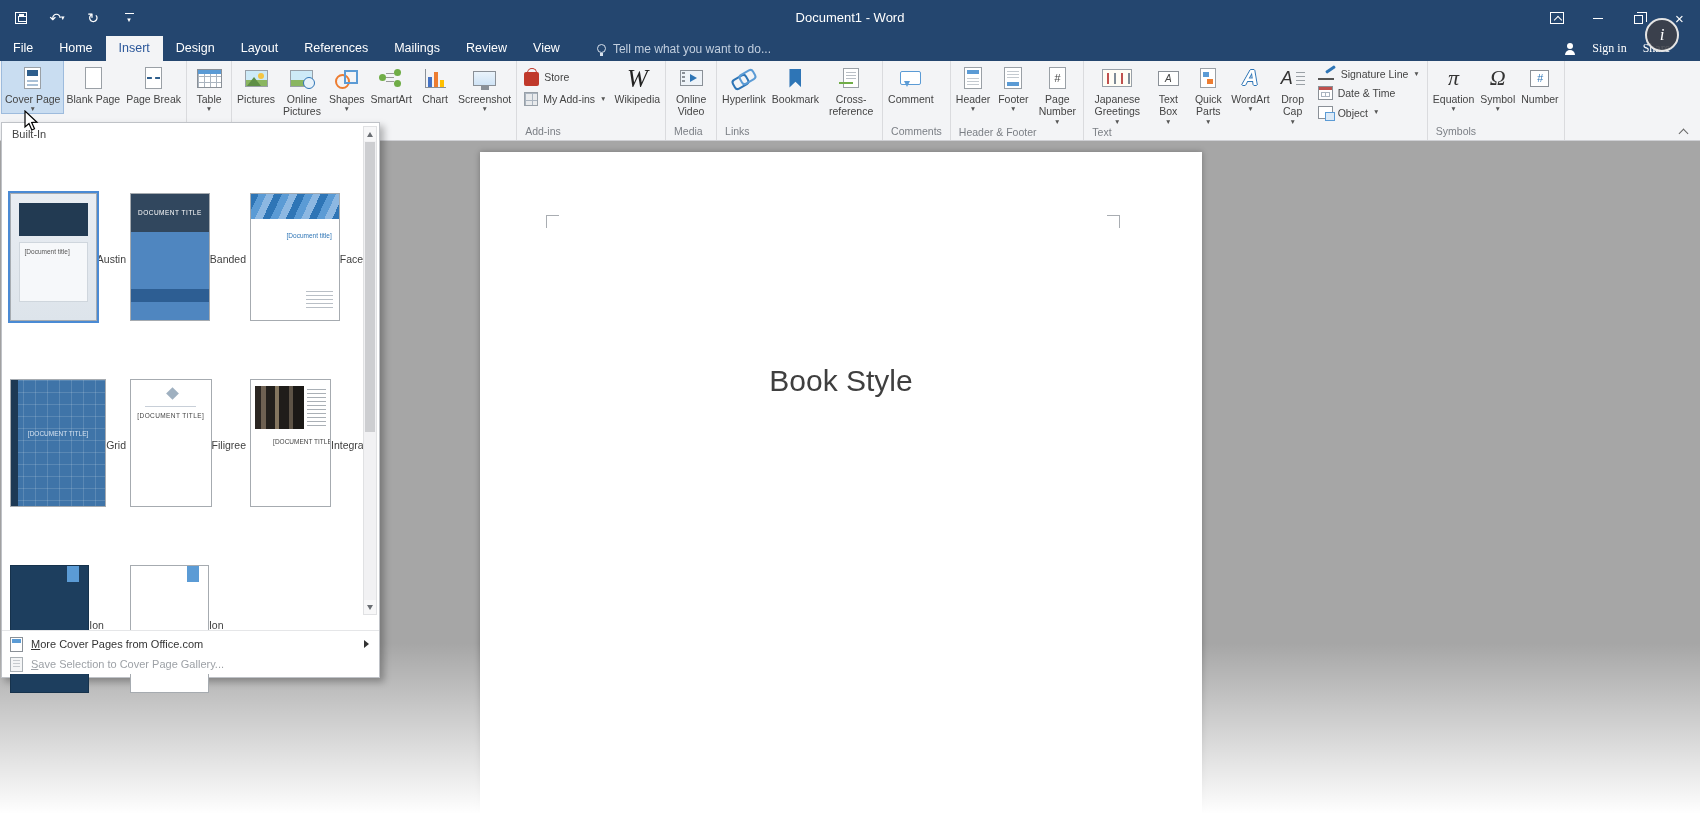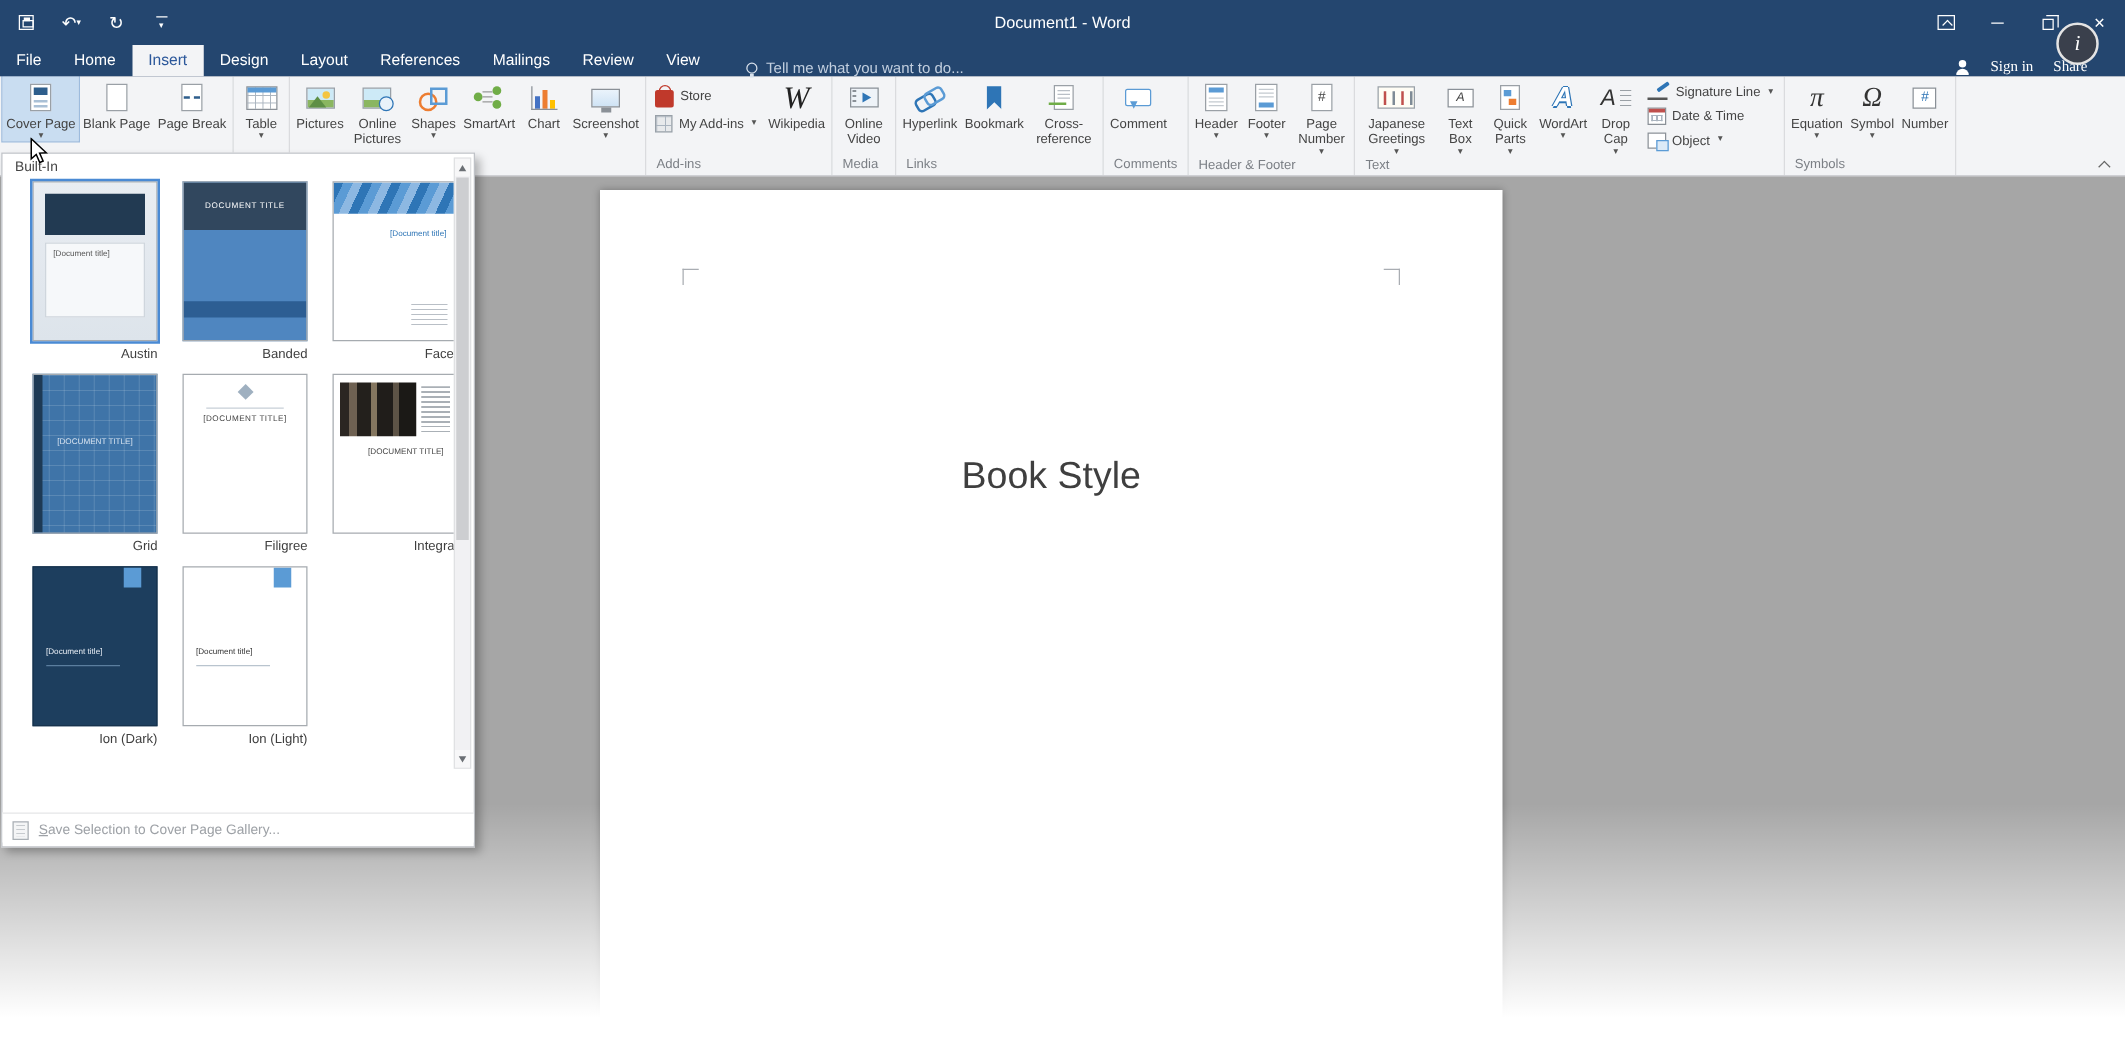--- a/index.html
+++ b/index.html
@@ -19,21 +19,21 @@
   .title-text { position:absolute; left:50%; top:10px; transform:translateX(-50%); font-size:13px; color:#fff; white-space:nowrap; }
   .win-controls { position:absolute; right:0; top:0; height:36px; display:flex; }
   .win-btn { width:41px; height:36px; display:flex; align-items:center; justify-content:center; color:#fff; font-size:15px; }
   .ic-ribbonopts { width:14px; height:12px; border:1px solid #fff; position:relative; }
   .ic-ribbonopts::before { content:""; position:absolute; left:4px; top:4px; width:5px; height:5px; border-left:1px solid #fff; border-top:1px solid #fff; transform:rotate(45deg); }
   .ic-min { width:10px; height:1px; background:#fff; }
   .ic-restore { width:9px; height:9px; border:1px solid #fff; position:relative; margin-top:2px; }
   .ic-restore::before { content:""; position:absolute; top:-4px; left:2px; width:9px; height:9px; border-top:1px solid #fff; border-right:1px solid #fff; }
 
   
-  .tabrow { position:absolute; top:36px; left:0; right:0; height:25px; background:#24466f; display:flex; align-items:flex-end; z-index:19; }
+  .tabrow { position:absolute; top:36px; left:0; right:0; height:25px; background:#24466f; display:flex; align-items:center; z-index:19; }
   .rtab { padding:0 13px; font-size:12.5px; color:#fff; line-height:25px; cursor:default; }
   .rtab.selected { background:#f3f4f6; color:#2b579a; }
   .tellme { display:flex; align-items:center; gap:7px; margin-left:24px; color:#c2cfdf; font-size:12px; }
   .bulb { width:9px; height:9px; border:1px solid #d8e1ec; border-radius:50%; position:relative; }
   .bulb::after { content:""; position:absolute; left:2px; bottom:-4px; width:3px; height:3px; background:#d8e1ec; }
   .tabrow-right { margin-left:auto; display:flex; align-items:center; gap:16px; padding-right:30px; color:#fff; font-size:12px;font-family:Liberation Serif, serif; }
   .person { width:12px; height:12px; position:relative; }
   .person::before { content:""; position:absolute; top:0; left:3px; width:6px; height:6px; border-radius:50%; background:#fff; }
   .person::after { content:""; position:absolute; bottom:0; left:1px; width:10px; height:5px; border-radius:5px 5px 0 0; background:#fff; }
 
@@ -132,21 +132,21 @@
   .cropmark { position:absolute; width:13px; height:13px; }
   .cropmark.tl { left:66px; top:63px; border-left:1px solid #a9adb2; border-top:1px solid #a9adb2; }
   .cropmark.tr { right:82px; top:63px; border-right:1px solid #a9adb2; border-top:1px solid #a9adb2; }
   .book-title { position:absolute; top:212px; left:0; right:0; text-align:center; font-size:30px; color:#3f3f3f; }
   .fade-bottom { position:absolute; left:0; right:0; bottom:0; height:190px; background:linear-gradient(transparent,#ffffff 90%); z-index:6; pointer-events:none; }
 
   
   .dropdown { position:absolute; left:1px; top:122px; width:379px; height:556px; background:#fff; border:1px solid #bfc2c7; box-shadow:4px 4px 7px rgba(0,0,0,.28); z-index:50; }
   .dd-header { font-size:11px; color:#444; padding:5px 0 3px 10px; }
   .dd-grid { display:grid; grid-template-columns:repeat(3,116px); column-gap:4px; row-gap:10px; padding:2px 0 0 8px; }
-  .gallery-item { display:flex; flex-direction:column; align-items:flex-end; cursor:default; }
+  .gallery-item { display:flex; flex-direction:row; align-items:center; cursor:default;margin-top:48px; }
   .thumb { position:relative; width:100px; height:128px; border:1px solid #a6abb0; background:#fff; overflow:hidden; }
   .gallery-item.sel .thumb { outline:2px solid #4a8ad4; }
   .thumb .d1, .thumb .d2 { position:absolute; display:block; }
   .ttext { position:absolute; font-size:6.5px; color:#333; line-height:1.1; white-space:nowrap; }
   .tlabel { font-size:10.5px; color:#3f3f3f; margin-top:4px; }
 
   .t-austin { background:linear-gradient(180deg,#e9edf2,#dde4eb); }
   .t-austin .d1 { left:9%; right:9%; top:7%; height:26%; background:#223a52; }
   .t-austin .d2 { left:9%; right:9%; top:38%; height:48%; background:#f6f8fa; border:1px solid #cfd6dd; }
   .t-austin .ttext { top:43%; left:16%; color:#555; }
@@ -611,20 +611,26 @@
     <span class="scroll-btn up">
         <i class="tri-up"></i>
       </span>
     <span class="scroll-thumb"></span>
     <span class="scroll-btn down">
         <i class="tri-down"></i>
       </span>
   </div>
 
   <div class="dd-menu">
+    <div class="dd-item">
+      <i class="mi mi-more"></i>
+      <span class="dd-item-text">More Cover Pages from Office.com</span>
+      <span class="dd-spacer"></span>
+      <i class="tri-right"></i>
+    </div>
     <div class="dd-item disabled">
       <i class="mi mi-save"></i>
       <span class="dd-item-text">Save Selection to Cover Page Gallery...</span>
     </div>
   </div>
 </div>
 
 <div class="info-circle">i</div>
 
 <svg class="cursor" width="18" height="24" viewBox="0 0 18 24">

